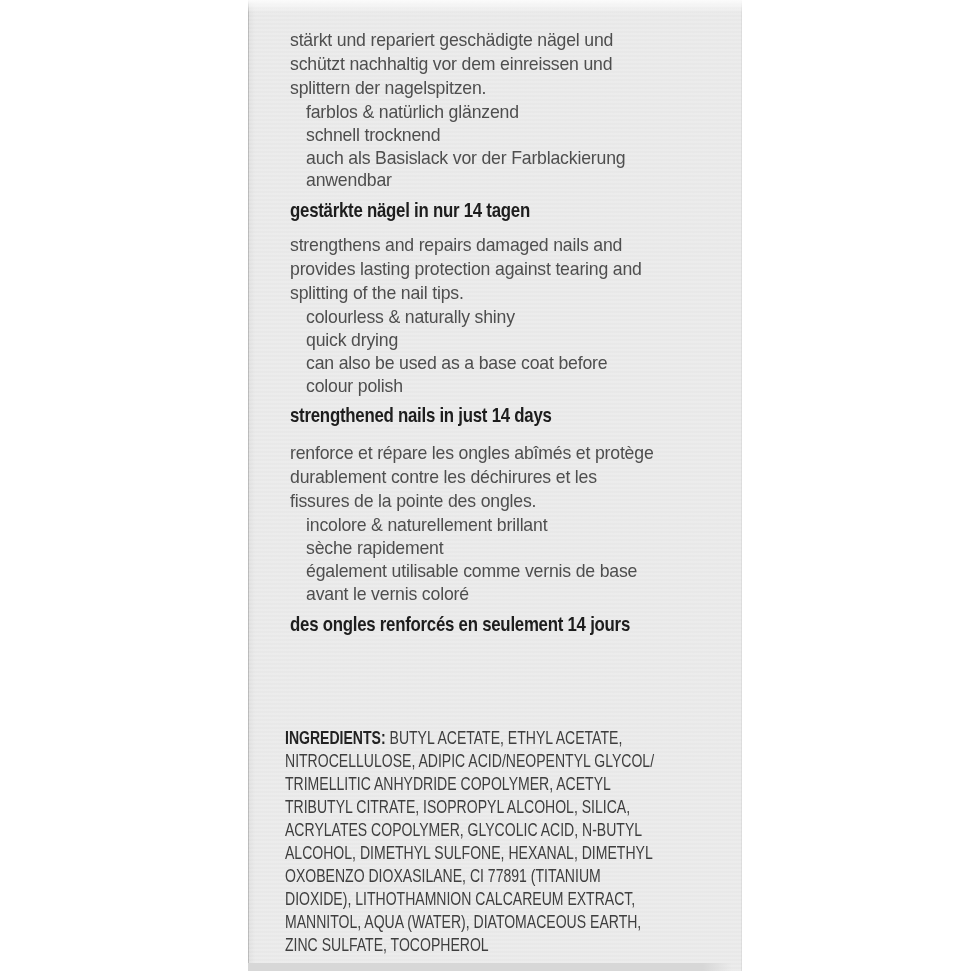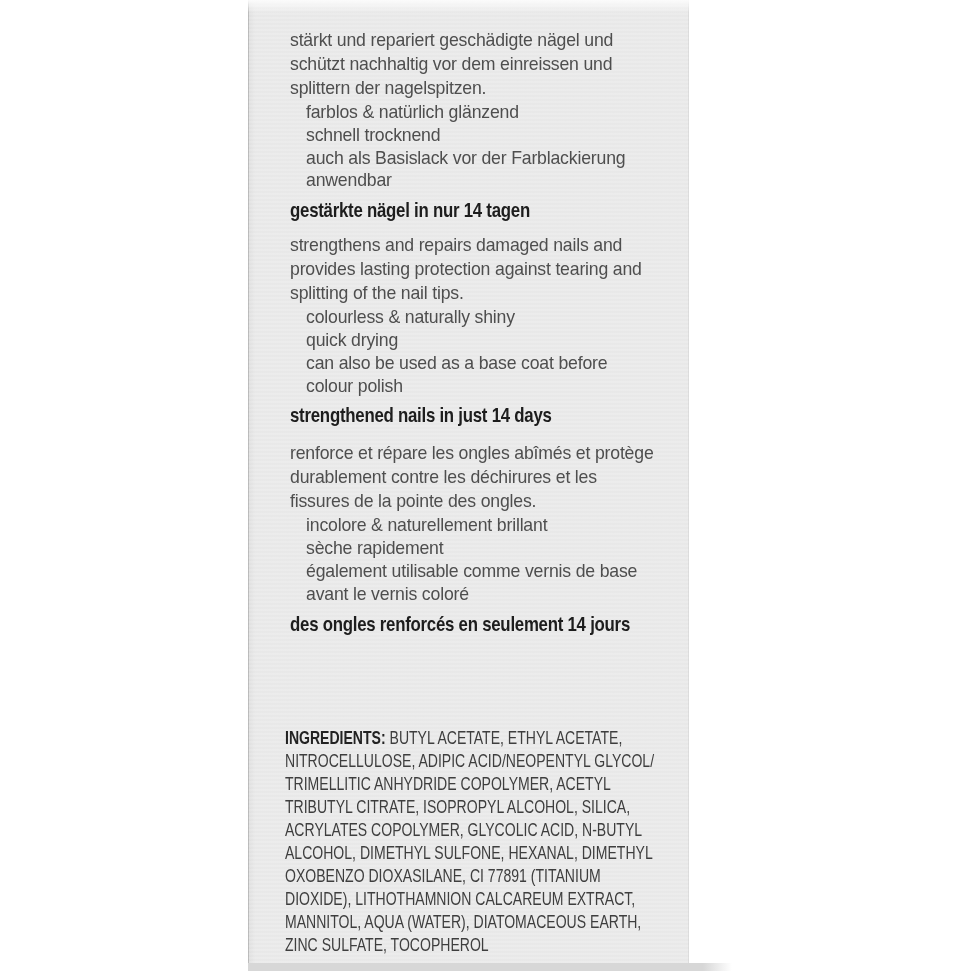--- a/index.html
+++ b/index.html
@@ -15,21 +15,21 @@
     position: relative;
     width: 970px;
     height: 971px;
     background: #ffffff;
   }
   
   .box-panel {
     position: absolute;
     left: 248px;
     top: 0;
-    width: 441px;
+    width: 494px;
     height: 971px;
     background:
       repeating-linear-gradient(0deg, rgba(255,255,255,0.035) 0 2px, rgba(0,0,0,0.012) 2px 4px),
       linear-gradient(to right, rgba(0,0,0,0.045) 0, rgba(0,0,0,0) 7px),
       #ebebeb;
     box-shadow: inset 1px 0 0 rgba(90,90,90,0.28), inset -1px 0 0 rgba(160,160,160,0.18);
   }
   .top-highlight {
     position: absolute;
     left: 0; top: 0; right: 0;

